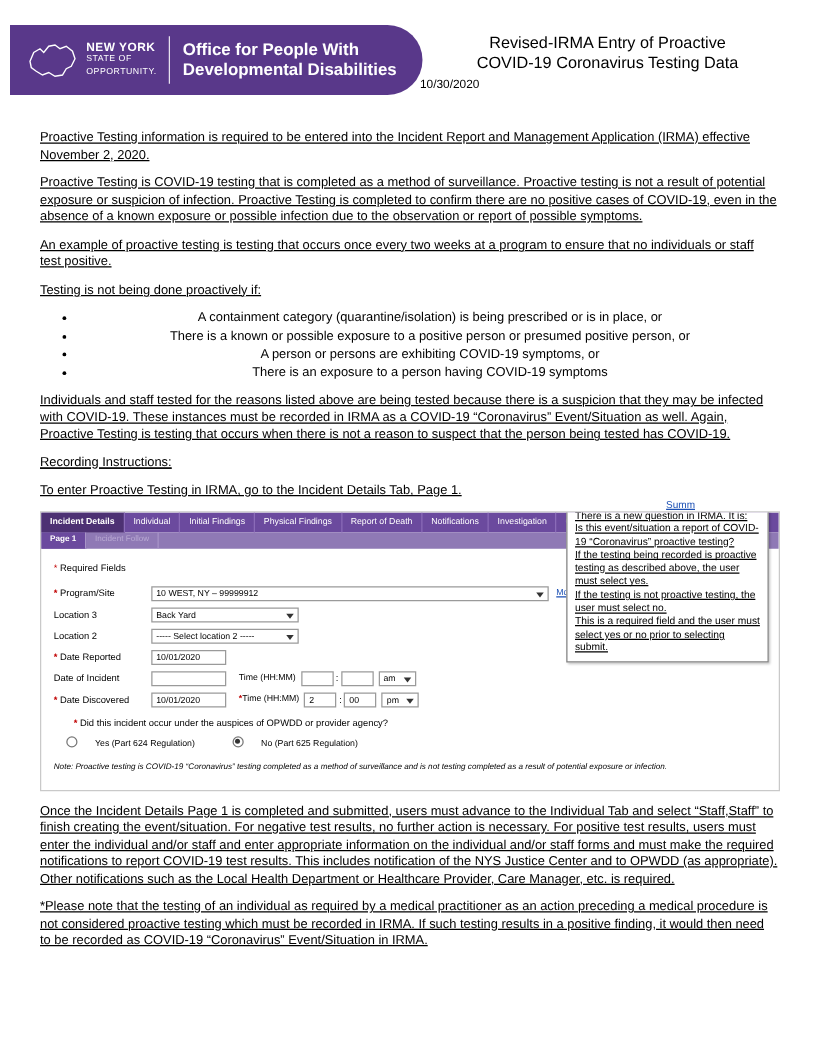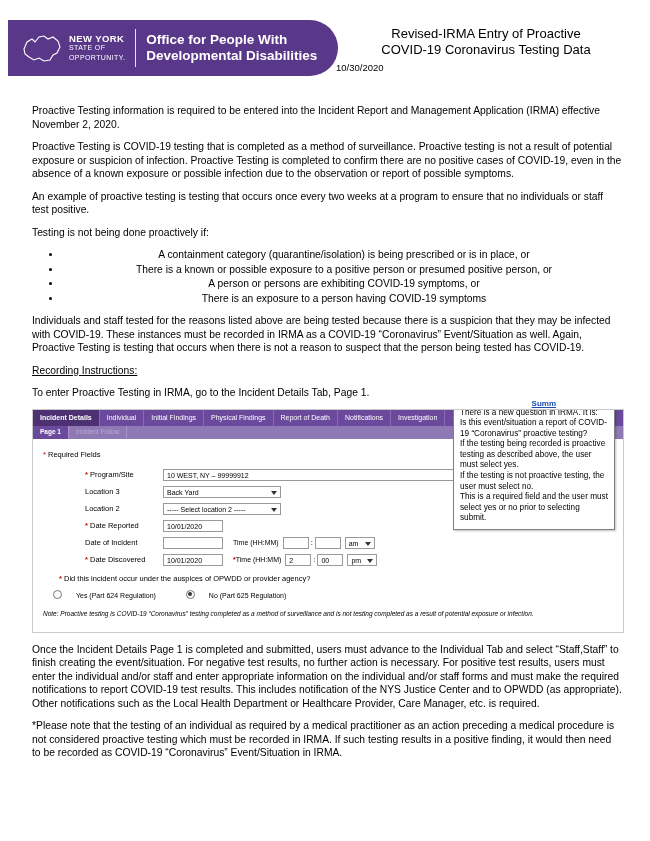--- a/index.html
+++ b/index.html
@@ -92,20 +92,21 @@
     position: absolute;
     left: 32px;
     top: 104px;
     width: 590px;
     font-size: 10.3px;
     line-height: 13.5px;
   }
   .content p {
     margin: 0 0 9px 0;
     text-align: left;
+    text-decoration: underline;
   }
   ul.bullets {
     margin: 0 0 9px 0;
     padding-left: 30px;
   }
   ul.bullets li {
     margin: 0 0 1px 0;
     padding-left: 4px;
     text-align: center;
   }
@@ -117,21 +118,20 @@
     margin: 6px 0 10px 0;
     width: 590px;
   }
   .summary-link {
     position: absolute;
     right: 66px;
     top: -12px;
     font-size: 8px;
     color: #1a4fb4;
     text-decoration: underline;
-    font-weight: bold;
   }
   .shot {
     position: relative;
     width: 590px;
     height: 222px;
     background: #ffffff;
     border: 1px solid #c9c9c9;
     overflow: hidden;
     font-size: 7.5px;
   }
@@ -185,21 +185,20 @@
   .frow {
     display: flex;
     align-items: center;
     margin-bottom: 4px;
     height: 13px;
   }
   .flabel {
     width: 78px;
     font-size: 7.5px;
     flex: none;
-    margin-left: 42px;
   }
   .flabel .star { color: #c00000; font-weight: bold; }
   .fbold { font-weight: bold; }
   .inp {
     border: 1px solid #9a9a9a;
     background: #ffffff;
     height: 12px;
     line-height: 12px;
     font-size: 7px;
     padding: 0 3px;

